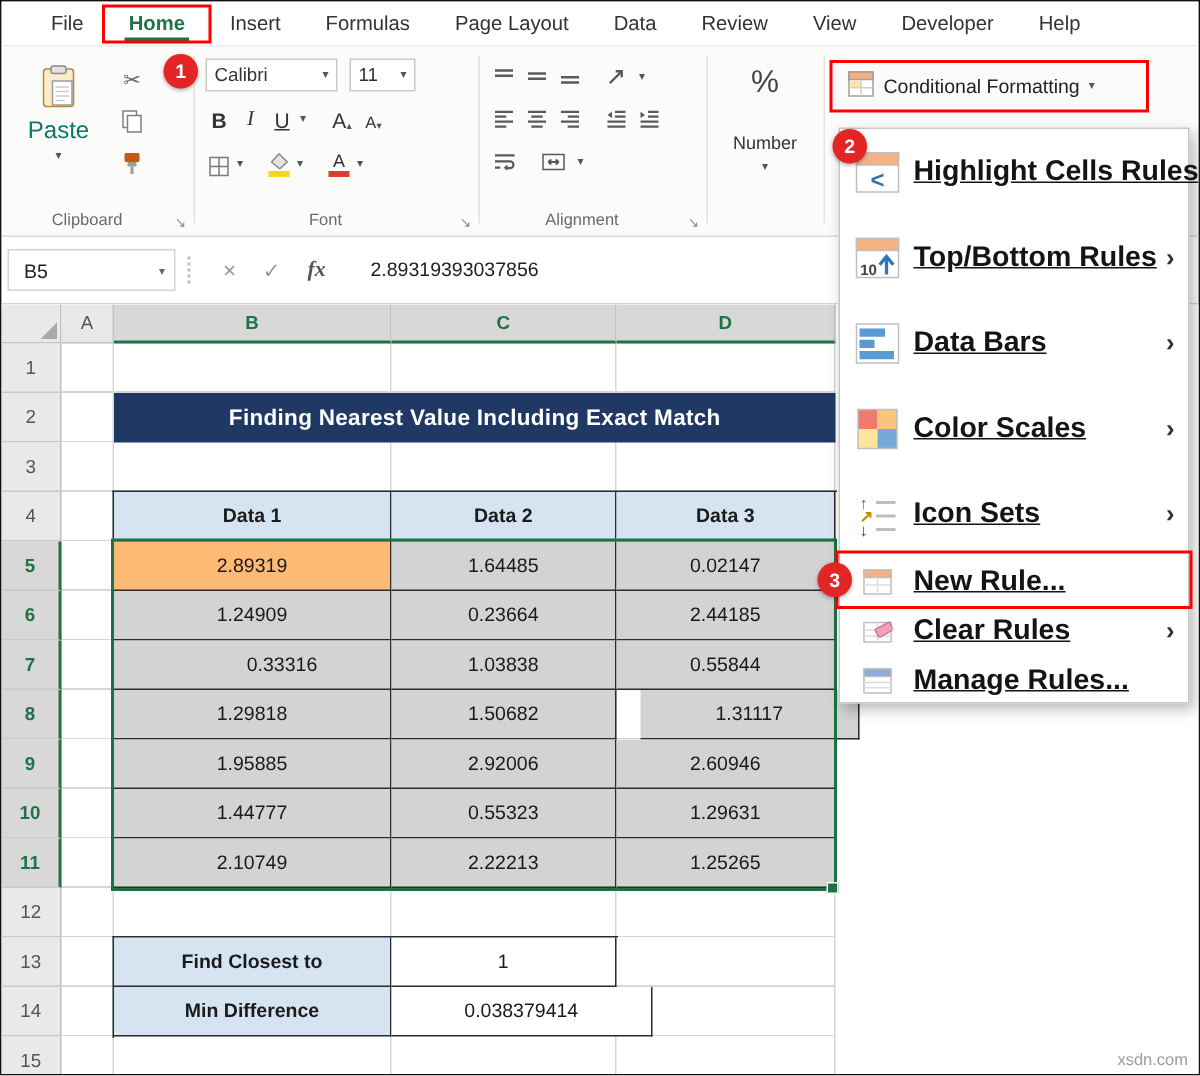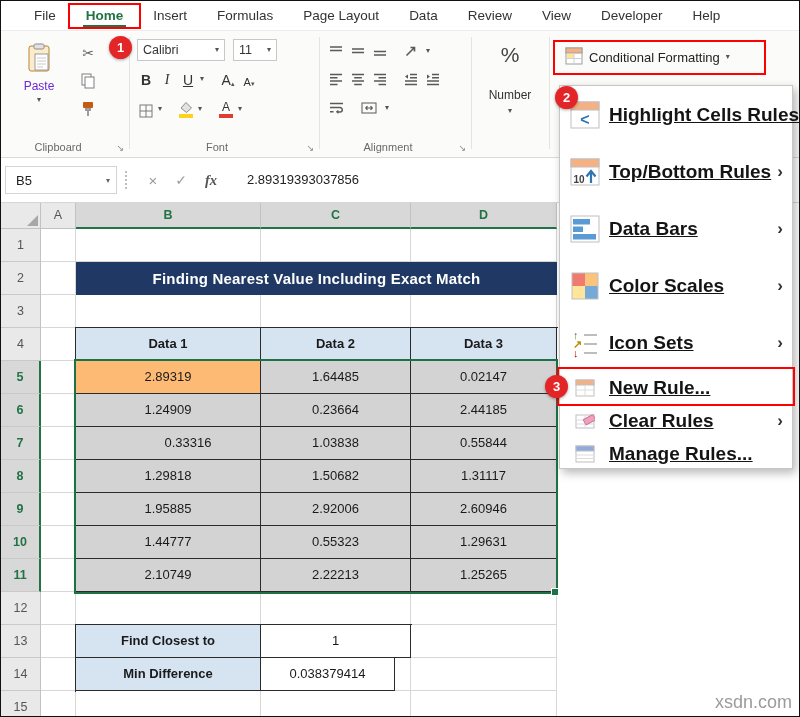--- a/index.html
+++ b/index.html
@@ -22,21 +22,21 @@
   .rgroup { position:absolute; top:0; height:100%; }
   .gsep { position:absolute; top:6px; bottom:8px; width:1px; background:#e3e3e1; }
   .glabel { position:absolute; bottom:4px; left:0; right:14px; text-align:center; font-size:11px; color:#6a6a6a; }
   .launcher { position:absolute; right:5px; bottom:4px; font-size:9px; color:#8a8a8a; line-height:1; }
   .cdn { font-size:8px; color:#555; line-height:1; }
 
   
   #g-clip { left:0; width:128px; }
   .paste { position:absolute; left:12px; top:8px; width:52px; height:98px; display:flex; flex-direction:column;
            align-items:center; padding-top:4px; gap:3px; border-radius:3px; }
-  .plabel { font-size:12px; color:#6d28d9; }
+  .plabel { font-size:16px; color:#0f766e; }
   .sbtn { position:absolute; left:74px; width:26px; height:24px; display:flex; align-items:center; justify-content:center;
           font-size:14px; color:#666; }
   .cut { top:10px; } .copy { top:38px; } .painter { top:66px; }
 
   
   #g-font { left:128px; width:190px; }
   .combo { position:absolute; top:8px; height:22px; border:1px solid #c8c8c8; background:#fff; display:flex;
            align-items:center; justify-content:space-between; padding:0 5px; font-size:12.5px; color:#333; }
   .font-name { left:8px; width:88px; }
   .font-size { left:104px; width:44px; }
@@ -103,21 +103,21 @@
                z-index:2; letter-spacing:.2px; }
   .tcell { position:absolute; height:33px; line-height:32px; text-align:center; font-size:13px; color:#1a1a1a;
            border-right:1px solid #2b2b2b; border-bottom:1px solid #2b2b2b; z-index:2; }
   .thead { background:var(--table_header_bg); font-weight:700; }
   .tdata { background:var(--selected_cell_bg); }
   .activecell { background:#fdba74; }
   .sumval { background:#fff; }
   .sum-b13 { left:75px; top:422px; width:185px; }
   .sum-c13 { left:260px; top:422px; width:150px; }
   .sum-b14 { left:75px; top:455px; width:185px; }
-  .sum-c14 { left:260px; top:455px; width:134px; }
+  .sum-c14 { left:260px; top:455px; width:174px; }
   .tedge { position:absolute; background:#2b2b2b; z-index:3; }
   #tedge-top { left:74px; top:124px; width:483px; height:1px; }
   #tedge-left { left:74px; top:124px; width:1px; height:266px; }
   #sedge-top { left:74px; top:421px; width:337px; height:1px; }
   #sedge-left { left:74px; top:421px; width:1px; height:68px; }
   #selbox { position:absolute; left:73px; top:156px; width:484px; height:235px; border:2px solid var(--selection_border);
             z-index:6; pointer-events:none; }
   #fillhandle { position:absolute; left:550px; top:385px; width:8px; height:8px; background:var(--selection_border);
                 border:1px solid #fff; z-index:7; }
 
@@ -136,21 +136,21 @@
   .annbox { position:absolute; border:2.5px solid var(--annotation_red); z-index:62; pointer-events:none; }
   #box-cf { left:552px; top:39px; width:213px; height:35px; }
   #box-newrule { left:556px; top:366px; width:238px; height:39px; }
   .badge { position:absolute; width:23px; height:23px; border-radius:50%; background:var(--badge_red); color:#fff;
            font-weight:700; font-size:13px; display:flex; align-items:center; justify-content:center; z-index:70;
            box-shadow:0 1px 3px rgba(0,0,0,.35); }
   #badge-1 { left:108px; top:35px; }
   #badge-2 { left:554px; top:85px; }
   #badge-3 { left:544px; top:374px; }
 
-  #watermark { position:absolute; right:7px; bottom:3px; font-size:18px; color:#9b9b9b; z-index:12;text-align:right; }
+  #watermark { position:absolute; right:7px; bottom:3px; font-size:11px; color:#9b9b9b; z-index:12;text-align:right; }
 </style>
 </head>
 <body>
 
 <div id="app">
 
   <div id="tabbar">
       <div class="tab">File</div>
       <div class="tab active boxed">Home</div>
       <div class="tab">Insert</div>
@@ -402,21 +402,21 @@
       <div class="tcell tdata" style="left: 260px; width: 150px; top: 158px;">1.64485</div>
       <div class="tcell tdata" style="left: 410px; width: 146px; top: 158px;">0.02147</div>
       <div class="tcell tdata" style="left: 75px; width: 185px; top: 191px;">1.24909</div>
       <div class="tcell tdata" style="left: 260px; width: 150px; top: 191px;">0.23664</div>
       <div class="tcell tdata" style="left: 410px; width: 146px; top: 191px;">2.44185</div>
       <div class="tcell tdata" style="left: 75px; width: 185px; top: 224px; padding-left: 40px;">0.33316</div>
       <div class="tcell tdata" style="left: 260px; width: 150px; top: 224px;">1.03838</div>
       <div class="tcell tdata" style="left: 410px; width: 146px; top: 224px;">0.55844</div>
       <div class="tcell tdata" style="left: 75px; width: 185px; top: 257px;">1.29818</div>
       <div class="tcell tdata" style="left: 260px; width: 150px; top: 257px;">1.50682</div>
-      <div class="tcell tdata" style="left: 410px; width: 146px; top: 257px;">1.31117</div>
+      <div class="tcell tdata" style="left: 426px; width: 146px; top: 257px;">1.31117</div>
       <div class="tcell tdata" style="left: 75px; width: 185px; top: 290px;">1.95885</div>
       <div class="tcell tdata" style="left: 260px; width: 150px; top: 290px;">2.92006</div>
       <div class="tcell tdata" style="left: 410px; width: 146px; top: 290px;">2.60946</div>
       <div class="tcell tdata" style="left: 75px; width: 185px; top: 323px;">1.44777</div>
       <div class="tcell tdata" style="left: 260px; width: 150px; top: 323px;">0.55323</div>
       <div class="tcell tdata" style="left: 410px; width: 146px; top: 323px;">1.29631</div>
       <div class="tcell tdata" style="left: 75px; width: 185px; top: 356px;">2.10749</div>
       <div class="tcell tdata" style="left: 260px; width: 150px; top: 356px;">2.22213</div>
       <div class="tcell tdata" style="left: 410px; width: 146px; top: 356px;">1.25265</div>
     </div>

